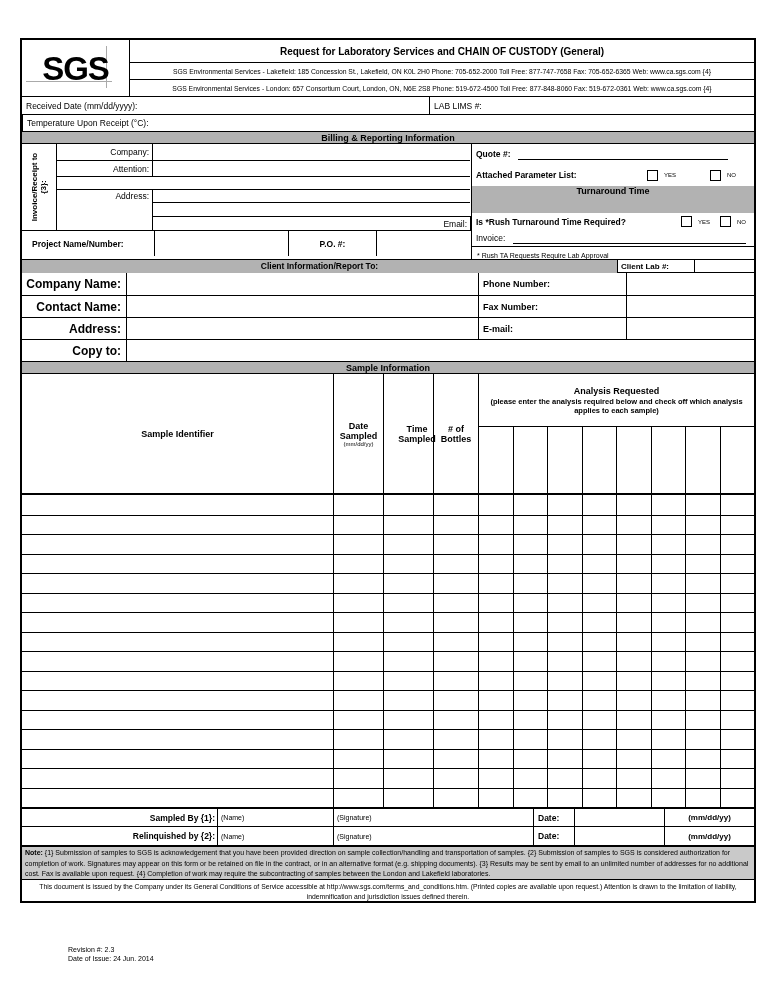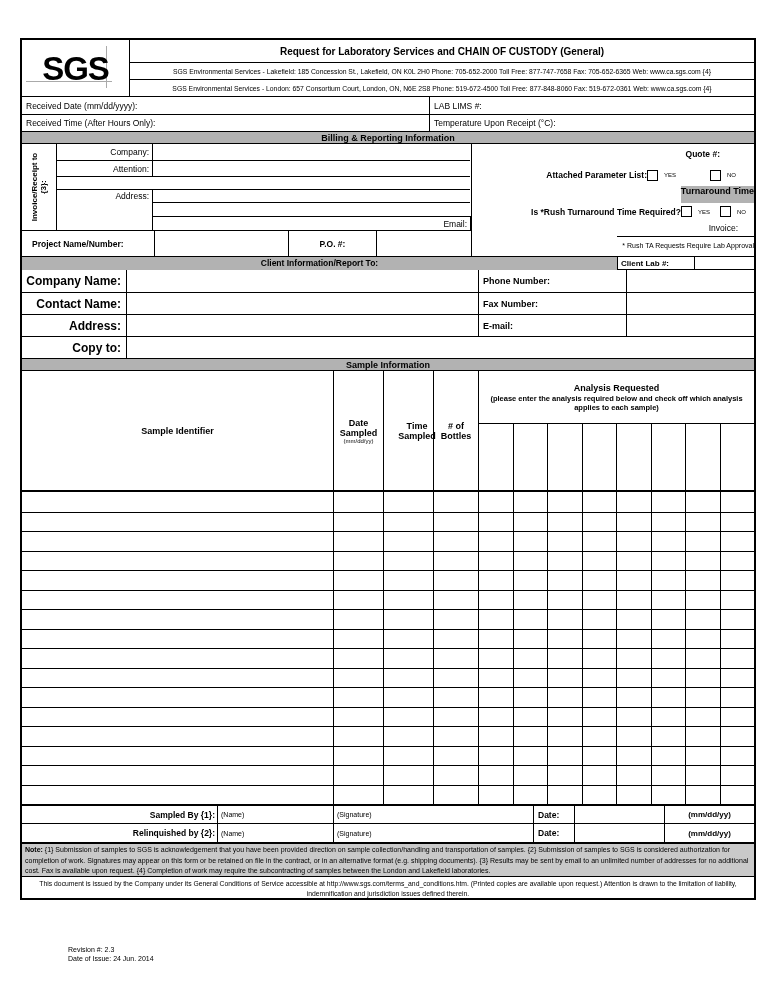--- a/index.html
+++ b/index.html
@@ -12,21 +12,21 @@
     position: absolute; left: 20px; top: 38px; width: 736px;
     border: 2px solid #000; background: #fff;
   }
   .form > * + * { border-top: 1px solid #000; }
   .bt2 { border-top-width: 2px !important; }
 
   .bar {
     background: #b2b2b2; text-align: center; font-weight: bold;
     font-size: 9px; line-height: 12px; height: 12px;
   }
-  .bar.small { height: 17px; line-height: 11px; }
+  .bar.small { height: 27px; line-height: 11px; }
 
   
   .hdr { display: grid; grid-template-columns: 108px 1fr; height: 56px; }
   .logo-cell { border-right: 1px solid #000; position: relative; display:flex; align-items:center; justify-content:center; }
   .sgs-logo { font-size: 33px; font-weight: bold; letter-spacing: -1px; line-height: 1; position: relative; z-index: 2; }
   .mark-v { position:absolute; left: 84px; top: 6px; width: 1px; height: 42px; background:#aaa; }
   .mark-h { position:absolute; left: 4px; top: 41px; width: 86px; height: 1px; background:#aaa; }
   .hdr-right { display: grid; grid-template-rows: 22px 17px 17px; }
   .hdr-title { font-weight: bold; font-size: 10px; display:flex; align-items:center; justify-content:center; }
   .hdr-addr { font-size: 6.8px; display:flex; align-items:center; justify-content:center; border-top: 1px solid #000; }
@@ -47,21 +47,21 @@
   .rot-cell { grid-row: 1 / 7; display:flex; align-items:center; justify-content:center; overflow:hidden; }
   .rot { transform: rotate(-90deg); width: 82px; text-align:center; font-weight:bold; font-size:8px; line-height: 9px; flex: none; }
   .blabel { border-left: 1px solid #000; font-size: 8.5px; text-align: right; padding-right: 3px; display:flex; align-items:center; justify-content:flex-end; }
   .binput { border-left: 1px solid #000; }
   .addr-label { grid-row: 4 / 7; align-items: flex-start; padding-top: 1px; }
   .proj-row { display: grid; grid-template-columns: 132px 134px 88px 1fr; height: 26px; border-top: 1.5px solid #000; }
   .proj-row > div { display:flex; align-items:center; }
   .proj-label { font-weight: bold; font-size: 8.5px; padding-left: 10px; }
   .po-label { font-weight: bold; font-size: 8.5px; justify-content:center; }
 
-  .bill-right { border-left: 1.5px solid #000; display:flex; flex-direction:column;align-items:flex-end; }
+  .bill-right { border-left: 1.5px solid #000; display:flex; flex-direction:column; }
   .quote-row { height: 20px; display:flex; align-items:center; padding: 0 4px; }
   .quote-row .lbl { font-weight:bold; font-size:8.5px; }
   .wline { flex: 1; border-bottom: 1px solid #000; height: 12px; margin-left: 8px; }
   .quote-row .wline { margin-right: 22px; }
   .attached-row { height: 22px; display:flex; align-items:center; padding: 0 4px; }
   .attached-row .lbl { font-weight:bold; font-size:8.5px; flex:1; }
   .cb { width: 11px; height: 11px; border: 1.5px solid #000; background:#fff; flex:none; }
   .cb-lbl { font-size: 6px; margin: 0 0 0 6px; }
   .attached-row .gap { width: 34px; } .attached-row .end { width: 14px; }
   .rush-row { height: 17px; display:flex; align-items:center; padding: 0 4px; }
@@ -130,23 +130,20 @@
 
   <div class="labrow r1">
     <div>
         <span>Received Date (mm/dd/yyyy):</span>
       </div>
     <div class="bl">
         <span>LAB LIMS #:</span>
       </div>
   </div>
   <div class="labrow r2">
-    <div>
-        <span>Received Time (After Hours Only):</span>
-      </div>
     <div class="bl">
         <span>Temperature Upon Receipt (°C):</span>
       </div>
   </div>
 
   <div class="bar">Billing &amp; Reporting Information</div>
   <div class="billing">
     <div class="bill-left">
       <div class="bill-grid">
         <div class="rot-cell">

